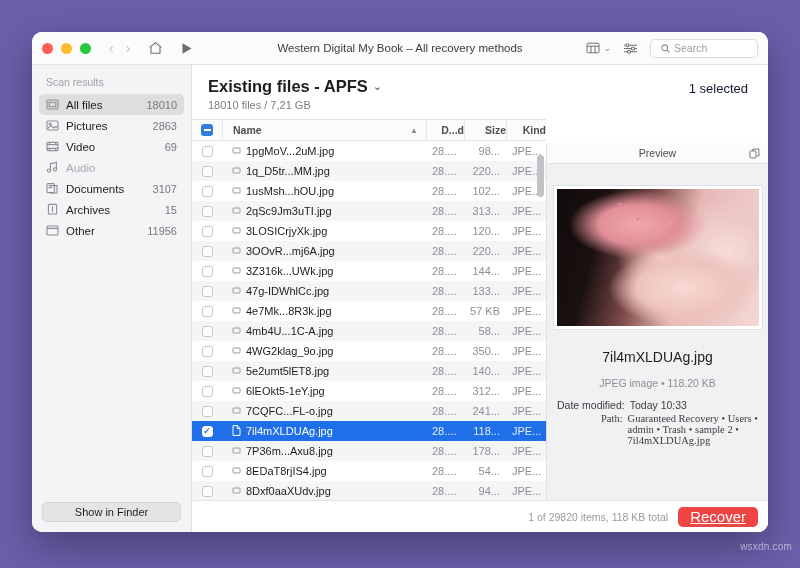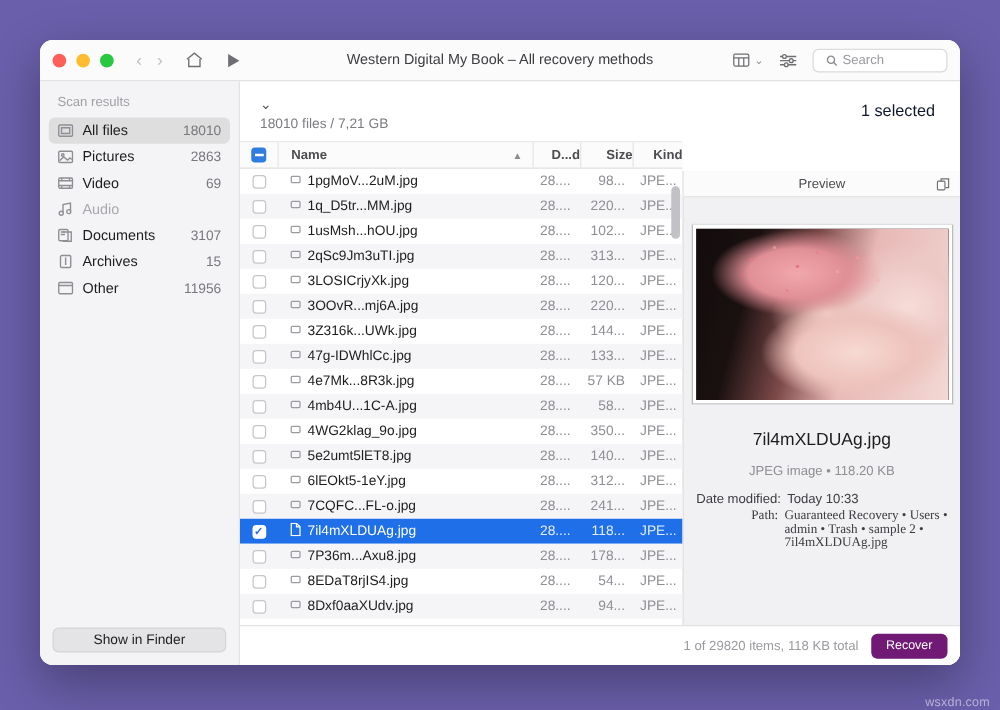--- a/index.html
+++ b/index.html
@@ -4,21 +4,21 @@
 <style>
   * { box-sizing: border-box; margin: 0; padding: 0; }
   html, body {
     width: 800px; height: 568px;
     overflow: hidden;
     font-family: "Liberation Sans", sans-serif;
   }
   body { background: #6a5fab; position: relative; }
 
   .watermark {
-    position: absolute; right: 8px; bottom: 0;
+    position: absolute; right: 8px; bottom: 16px;
     font-size: 10px; color: #b9b2d8; letter-spacing: .2px;
   }
 
   
   .window {
     position: absolute; left: 32px; top: 32px;
     width: 736px; height: 500px;
     background: #ffffff; border-radius: 10px;
     box-shadow: 0 14px 40px rgba(0,0,0,.32);
     overflow: hidden; display: flex; flex-direction: column;
@@ -226,22 +226,22 @@
 
   
   .bottombar {
     height: 32px; flex: 0 0 32px;
     border-top: 1px solid #e2e2e4; background: #fff;
     display: flex; align-items: center; padding: 0 10px;
   }
   .bb-status { margin-left: auto; font-size: 10.5px; color: #9a9aa0; margin-right: 10px; }
   .recover {
     height: 20px; padding: 0 12px; border-radius: 5px;
-    background: #701a75; color: #fff; font-size: 10px;
-    display: flex; align-items: center; justify-content: center;
+    background: #ef4444; color: #fff; font-size: 15px;
+    display: flex; align-items: center; justify-content: center; text-decoration: underline;
   }
 </style>
 </head>
 <body>
 
 <div class="window">
 
   <div class="titlebar">
     <div class="traffic">
       <span class="dot red"></span>
@@ -361,20 +361,21 @@
         </div>
       <div class="side-foot">
         <div class="show-finder">Show in Finder</div>
       </div>
     </div>
 
     <div class="center">
       <div class="center-head">
         <div class="ch-left">
           <div class="ch-title">
+            <span>Existing files - APFS</span>
             <span class="chev">⌄</span>
           </div>
           <div class="ch-sub">18010 files / 7,21 GB</div>
         </div>
         <div class="ch-sel">1 selected</div>
       </div>
 
       <div class="content">
 
         <div class="tablewrap">

